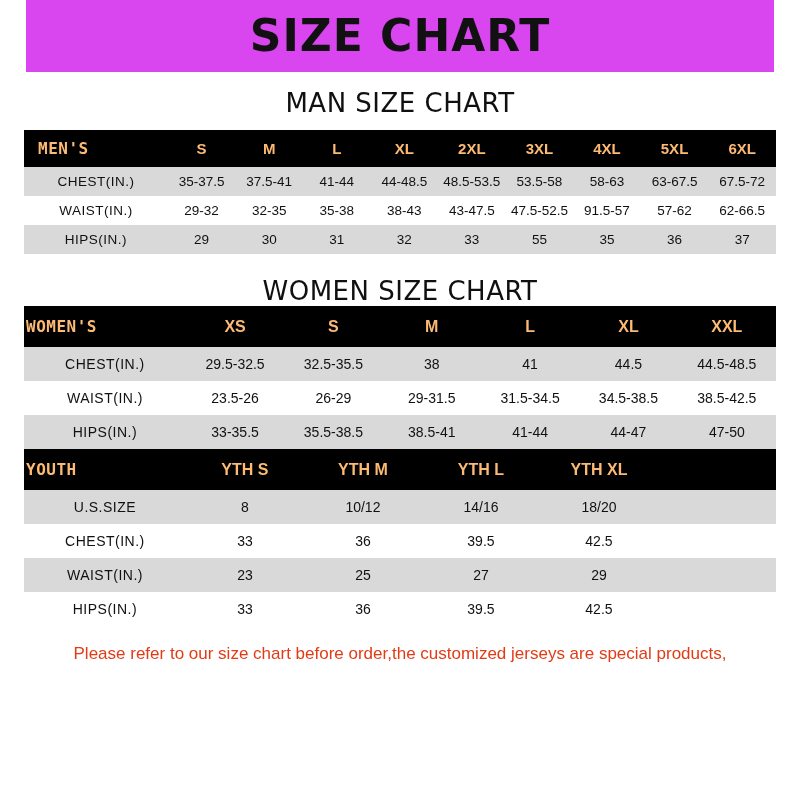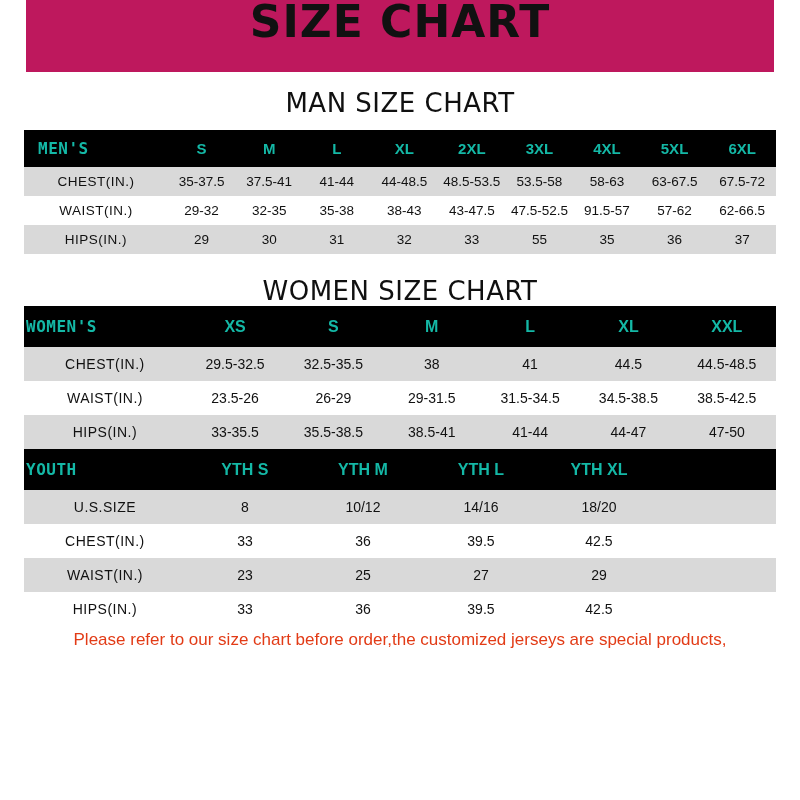--- a/index.html
+++ b/index.html
@@ -17,23 +17,23 @@
     position: relative;
     width: 800px;
     height: 800px;
     background: #ffffff;
     box-sizing: border-box;
   }
   
   .header-band {
     position: relative;
     height: 72px;
-    background: #be185d;
+    background: #d946ef;
     display: flex;
-    align-items: flex-start;
+    align-items: center;
     justify-content: center;
   }
   .header-band .side-white {
     position: absolute;
     top: 0;
     height: 100%;
     width: 26px;
     background: #ffffff;
   }
   .header-band .side-white.left { left: 0; }
@@ -73,21 +73,21 @@
   table.size-table td {
     text-align: center;
     font-family: "Liberation Sans", sans-serif;
     color: #111111;
   }
   
   table.size-table thead tr {
     background: #000000;
   }
   table.size-table thead th {
-    color: #14b8a6;
+    color: #fdba74;
     font-size: 15px;
     font-weight: bold;
     padding: 9px 2px;
   }
   table.size-table thead th.row-head {
     font-family: "DejaVu Sans Mono", monospace;
     font-weight: bold;
     font-size: 16px;
     letter-spacing: 0.5px;
     text-align: left;
@@ -104,21 +104,21 @@
   table.size-table tbody tr.shade-a { background: #d9d9d9; }
   table.size-table tbody tr.shade-b { background: #ffffff; }
 
   
   #women-table thead th { font-size: 16px; padding: 11px 2px; }
   #women-table tbody td { font-size: 14px; padding: 9px 2px; }
   #youth-table thead th { font-size: 16px; padding: 11px 2px; }
   #youth-table tbody td { font-size: 14px; padding: 9px 2px; margin-left: 8px; }
 
   .footer-note {
-    margin-top: 2px;
+    margin-top: 16px;
     padding: 0 10px;
     text-align: center;
     color: #e23b16;
     font-family: "Liberation Sans", sans-serif;
     font-size: 17px;
     line-height: 1.45;
   }
   .footer-note div { white-space: nowrap; }
 </style>
 </head>

